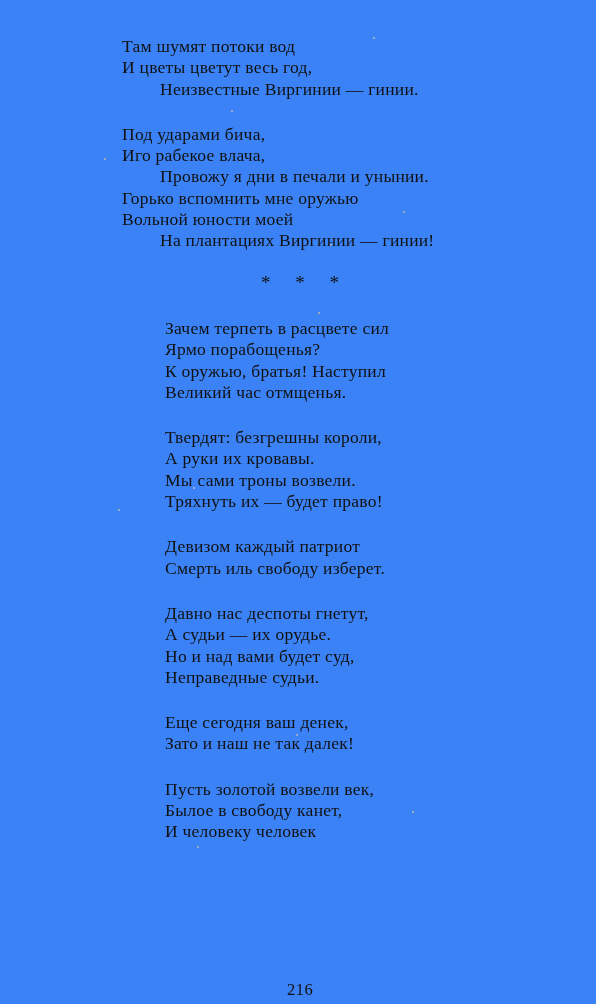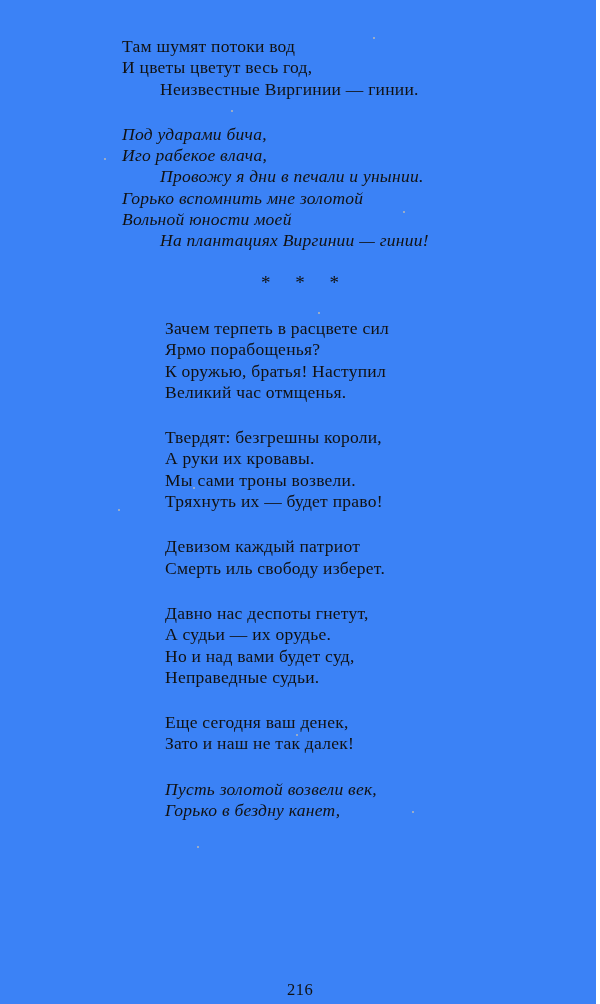--- a/index.html
+++ b/index.html
@@ -33,21 +33,21 @@
   .block-lower {
     position: absolute;
     left: 165px;
     top: 318px;
     width: 400px;
   }
 
   .stanza {
     margin: 0 0 24px 0;
   }
-  .stanza:last-child { margin-bottom: 0; font-style: italic; }
+  .stanza:last-child { margin-bottom: 0; }
 
   .line {
     font-size: 17.5px;
     line-height: 21.3px;
     letter-spacing: 0.25px;
     white-space: pre;
     margin: 0;
     padding: 0;
   }
   .line.indent { padding-left: 38px; }
@@ -108,21 +108,21 @@
     <div class="stanza">
       <p class="line">Там шумят потоки вод</p>
       <p class="line">И цветы цветут весь год,</p>
       <p class="line indent">Неизвестные Виргинии — гинии.</p>
     </div>
 
     <div class="stanza">
       <p class="line">Под ударами бича,</p>
       <p class="line">Иго рабекое влача,</p>
       <p class="line indent">Провожу я дни в печали и унынии.</p>
-      <p class="line">Горько вспомнить мне золотой</p>
+      <p class="line">Горько вспомнить мне оружью</p>
       <p class="line">Вольной юности моей</p>
       <p class="line indent">На плантациях Виргинии — гинии!</p>
     </div>
 
   </div>
 
   <div class="divider">* * *</div>
 
   <div class="block-lower">
 
@@ -153,20 +153,21 @@
       <p class="line">Неправедные судьи.</p>
     </div>
 
     <div class="stanza">
       <p class="line">Еще сегодня ваш денек,</p>
       <p class="line">Зато и наш не так далек!</p>
     </div>
 
     <div class="stanza">
       <p class="line">Пусть золотой возвели век,</p>
-      <p class="line">Горько в бездну канет,</p>
+      <p class="line">Былое в свободу канет,</p>
+      <p class="line">И человеку человек</p>
     </div>
 
   </div>
 
   <div class="folio">216</div>
 
 </div>
 
 </body></html>

